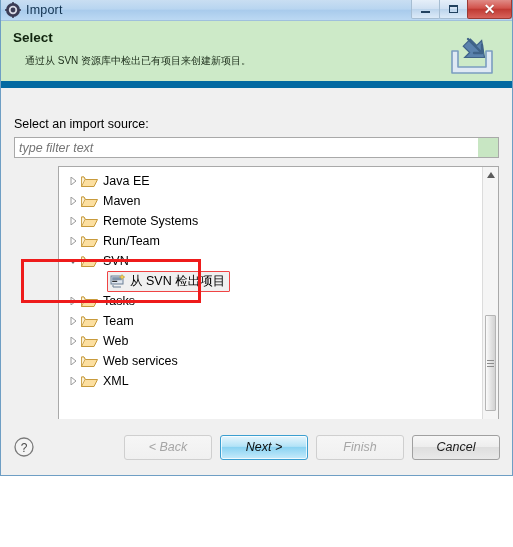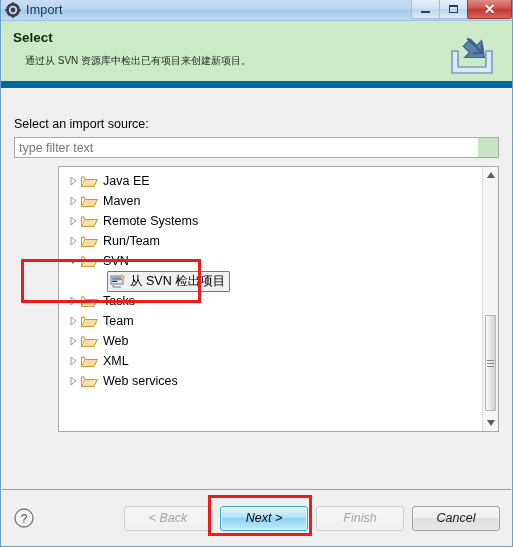--- a/index.html
+++ b/index.html
@@ -11,21 +11,21 @@
     height: 547px;
     font-family: "Liberation Sans", sans-serif;
     font-size: 12px;
     background: #ffffff;
     overflow: hidden;
   }
 
   .window {
     position: relative;
     width: 513px;
-    height: 547px;
+    height: 476px;
     box-sizing: border-box;
     background: #fef9c3;
     border: 1px solid #6e9ec4;
     border-top: none;
     overflow: hidden;
   }
 
   
   .titlebar {
     position: relative;
@@ -152,20 +152,21 @@
   }
   .filter-input {
     flex: 1 1 auto;
     border: none;
     outline: none;
     font-family: "Liberation Sans", sans-serif;
     font-size: 12.5px;
     color: #7d7d7d;
     padding: 0 4px;
     background: transparent;
+    font-style: italic;
   }
   .filter-accent {
     width: 20px;
     flex: 0 0 auto;
     background: #c8e6c3;
     border-left: 1px solid #ffffff;
   }
 
   
   .tree-wrap {
@@ -512,33 +513,33 @@
           <div class="tree-row">
             <span class="twisty">
               <svg width="7" height="8" viewBox="0 0 7 8">
                 <path d="M1 0 L6 4 L1 8 Z" fill="none" stroke="#9a9a9a" stroke-width="1"></path>
               </svg>
             </span>
             <svg class="folder-ico" viewBox="0 0 17 14">
               <path d="M0.5 3 L0.5 12.5 L13 12.5 L16.5 5.5 L4.5 5.5 L3 3 Z" fill="#fcdfa0" stroke="#c79a3c" stroke-width="1" stroke-linejoin="round"></path>
               <path d="M0.5 3 L0.5 12.5 L4 5.5 L3 3 Z" fill="#fbf0d4" stroke="#c79a3c" stroke-width="0.8"></path>
             </svg>
+            <span class="tree-label">Web services</span>
+          </div>
+          <div class="tree-row">
+            <span class="twisty">
+              <svg width="7" height="8" viewBox="0 0 7 8">
+                <path d="M1 0 L6 4 L1 8 Z" fill="none" stroke="#9a9a9a" stroke-width="1"></path>
+              </svg>
+            </span>
+            <svg class="folder-ico" viewBox="0 0 17 14">
+              <path d="M0.5 3 L0.5 12.5 L13 12.5 L16.5 5.5 L4.5 5.5 L3 3 Z" fill="#fcdfa0" stroke="#c79a3c" stroke-width="1" stroke-linejoin="round"></path>
+              <path d="M0.5 3 L0.5 12.5 L4 5.5 L3 3 Z" fill="#fbf0d4" stroke="#c79a3c" stroke-width="0.8"></path>
+            </svg>
             <span class="tree-label">XML</span>
-          </div>
-          <div class="tree-row">
-            <span class="twisty">
-              <svg width="7" height="8" viewBox="0 0 7 8">
-                <path d="M1 0 L6 4 L1 8 Z" fill="none" stroke="#9a9a9a" stroke-width="1"></path>
-              </svg>
-            </span>
-            <svg class="folder-ico" viewBox="0 0 17 14">
-              <path d="M0.5 3 L0.5 12.5 L13 12.5 L16.5 5.5 L4.5 5.5 L3 3 Z" fill="#fcdfa0" stroke="#c79a3c" stroke-width="1" stroke-linejoin="round"></path>
-              <path d="M0.5 3 L0.5 12.5 L4 5.5 L3 3 Z" fill="#fbf0d4" stroke="#c79a3c" stroke-width="0.8"></path>
-            </svg>
-            <span class="tree-label">Web services</span>
           </div>
         </div>
 
       <div class="vscroll">
         <div class="sb-arrow up">
           <svg width="8" height="6" viewBox="0 0 8 6">
               <path d="M4 0 L8 6 L0 6 Z" fill="#5c5c5c"></path>
             </svg>
         </div>
         <div class="sb-thumb">

